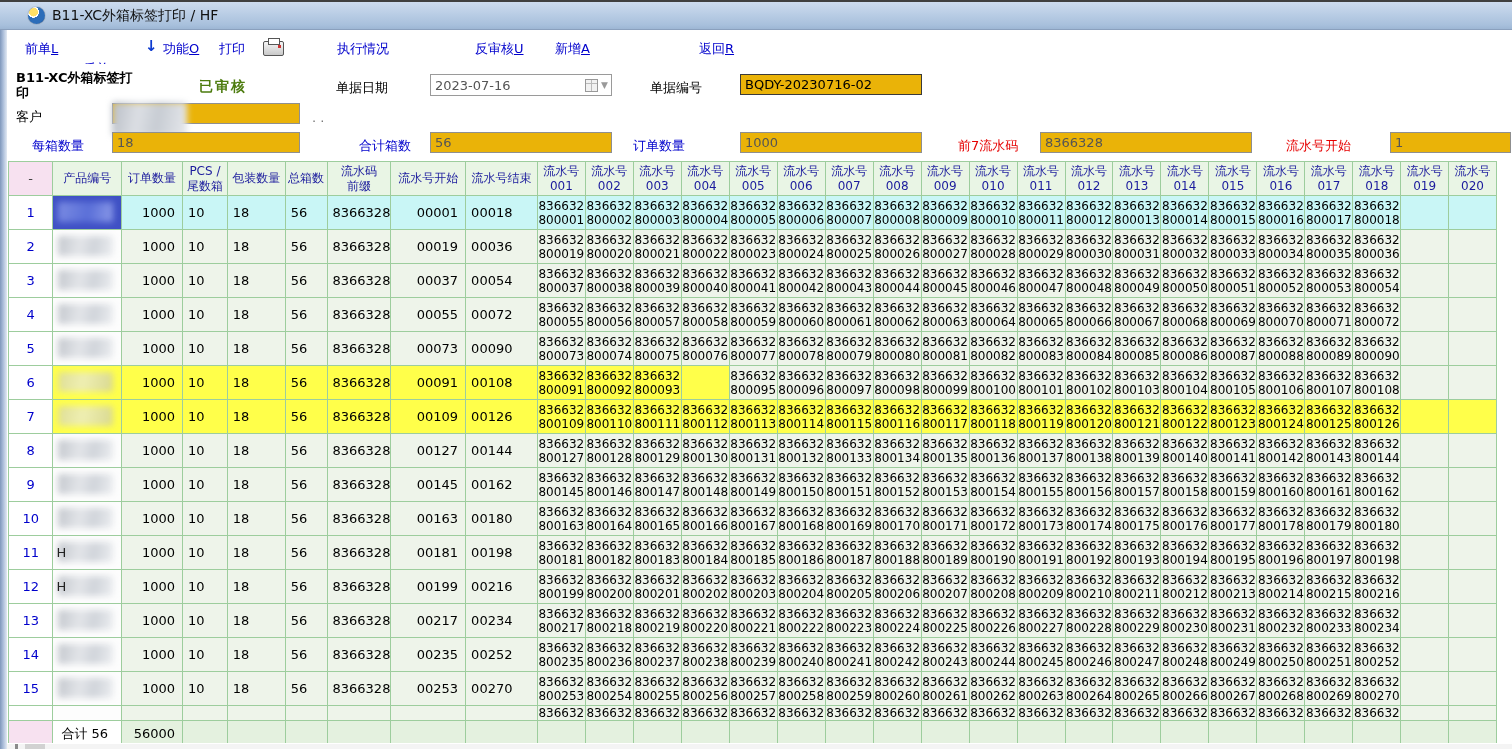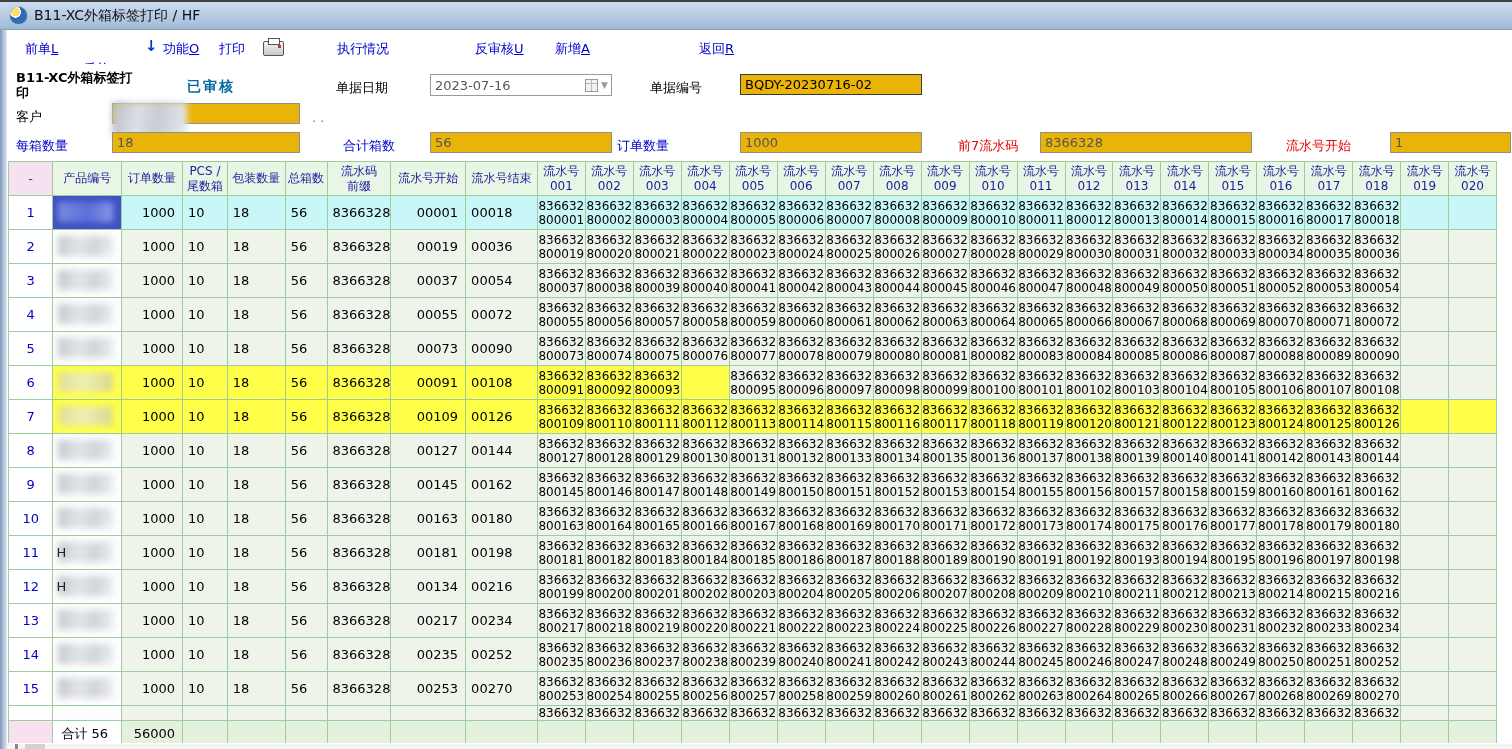--- a/index.html
+++ b/index.html
@@ -2,45 +2,45 @@
 <html><head>
 <meta charset="utf-8">
 <style>
   html,body{margin:0;padding:0;background:#2b2b2b;}
   .window{position:relative;width:1512px;height:749px;background:#ffffff;overflow:hidden;
           font-family:"DejaVu Sans",sans-serif;}
   
   .titlebar{position:absolute;left:0;top:0;width:100%;height:30px;
             background:linear-gradient(#cddcef,#a8c0dc 85%,#9db6d4);
             border-top:2px solid #404040;border-bottom:1px solid #8aa0bd;
-            display:flex;align-items:center;padding-left:10px;box-sizing:border-box;}
+            display:flex;align-items:center;padding-left:28px;box-sizing:border-box;}
   .app-icon{width:17px;height:17px;border-radius:50%;margin-right:7px;
             background:radial-gradient(circle at 32% 30%,#ffe066 0 26%,#ffffff 27% 33%,#2c6db9 34% 70%,#173f7c 100%);
             box-shadow:0 0 1px #333;}
   .titlebar .title{font-size:14px;color:#111;}
   
   .left-frame{position:absolute;left:0;top:30px;bottom:0;width:7px;
               background:linear-gradient(to right,#7f97bb,#aabdd9 45%,#e2e9f3);}
   
   .toolbar{position:absolute;left:7px;top:31px;width:1215px;height:33px;background:#fff;}
   .tb-item{position:absolute;top:9px;font-size:13px;color:#0000cc;cursor:default;white-space:nowrap;}
   .tb-item u{text-decoration:underline;}
   .icon-down{color:#0d3bd0;font-weight:bold;font-size:15px;top:6px;}
   .icon-printer{top:10px;width:19px;height:13px;border:1px solid #555;border-radius:2px;
                 background:linear-gradient(#f5f5f5,#c9c9c9);}
   .icon-printer:before{content:"";position:absolute;left:4px;top:-4px;width:10px;height:5px;
                 background:#fff;border:1px solid #555;}
   .icon-printer:after{content:"";position:absolute;right:2px;top:3px;width:3px;height:3px;background:#c33;}
   
   .form-area{position:absolute;left:7px;top:64px;width:1505px;height:97px;background:#fff;font-size:13px;}
   .lbl{position:absolute;color:#000;white-space:nowrap;}
-  .lbl-blue{position:absolute;color:#0000cc;white-space:nowrap;}
+  .lbl-blue{position:absolute;color:#0000cc;white-space:nowrap;margin-left:16px;}
   .lbl-red{position:absolute;color:#e60000;white-space:nowrap;}
   .doc-title{position:absolute;left:9px;top:6px;width:118px;font-weight:bold;color:#000;line-height:15px;}
-  .status{position:absolute;left:180px;top:14px;color:#0369a1;font-weight:bold;font-size:14px;letter-spacing:2px;}
+  .status{position:absolute;left:192px;top:14px;color:#4d7c0f;font-weight:bold;font-size:14px;letter-spacing:2px;}
   .inputbox{position:absolute;height:21px;background:#eab308;border:1px solid #8f8f8f;
             font-size:13px;color:#555;display:flex;align-items:center;padding-left:4px;box-sizing:border-box;overflow:visible;}
   .inputbox.dark{border:1px solid #3a3a3a;color:#000;}
   .datebox{position:absolute;height:22px;background:#fff;border:1px solid #9a9a9a;box-sizing:border-box;
            display:flex;align-items:center;padding-left:4px;font-size:13px;color:#555;}
   .datebox .spacer{flex:1;}
   .cal-icon{width:11px;height:11px;margin-right:3px;border:1px solid #999;
             background:linear-gradient(#bbb,#bbb) 0 3px/11px 1px no-repeat,
                        linear-gradient(#bbb,#bbb) 5px 0/1px 11px no-repeat,#f2f2f2;}
   .dd-arrow{color:#9a9a9a;font-size:9px;margin-right:3px;}
@@ -586,21 +586,21 @@
             <th class="rn">12</th>
             <td class="prod">
               <span class="ptext">H</span>
               <span class="blob"></span>
             </td>
             <td class="num">1000</td>
             <td class="lft">10</td>
             <td class="lft">18</td>
             <td class="lft">56</td>
             <td class="lft">8366328</td>
-            <td class="num">00134</td>
+            <td class="num">00199</td>
             <td class="lft">00216</td>
             <td class="ser">836632<br>800199</td>
             <td class="ser">836632<br>800200</td>
             <td class="ser">836632<br>800201</td>
             <td class="ser">836632<br>800202</td>
             <td class="ser">836632<br>800203</td>
             <td class="ser">836632<br>800204</td>
             <td class="ser">836632<br>800205</td>
             <td class="ser">836632<br>800206</td>
             <td class="ser">836632<br>800207</td>

